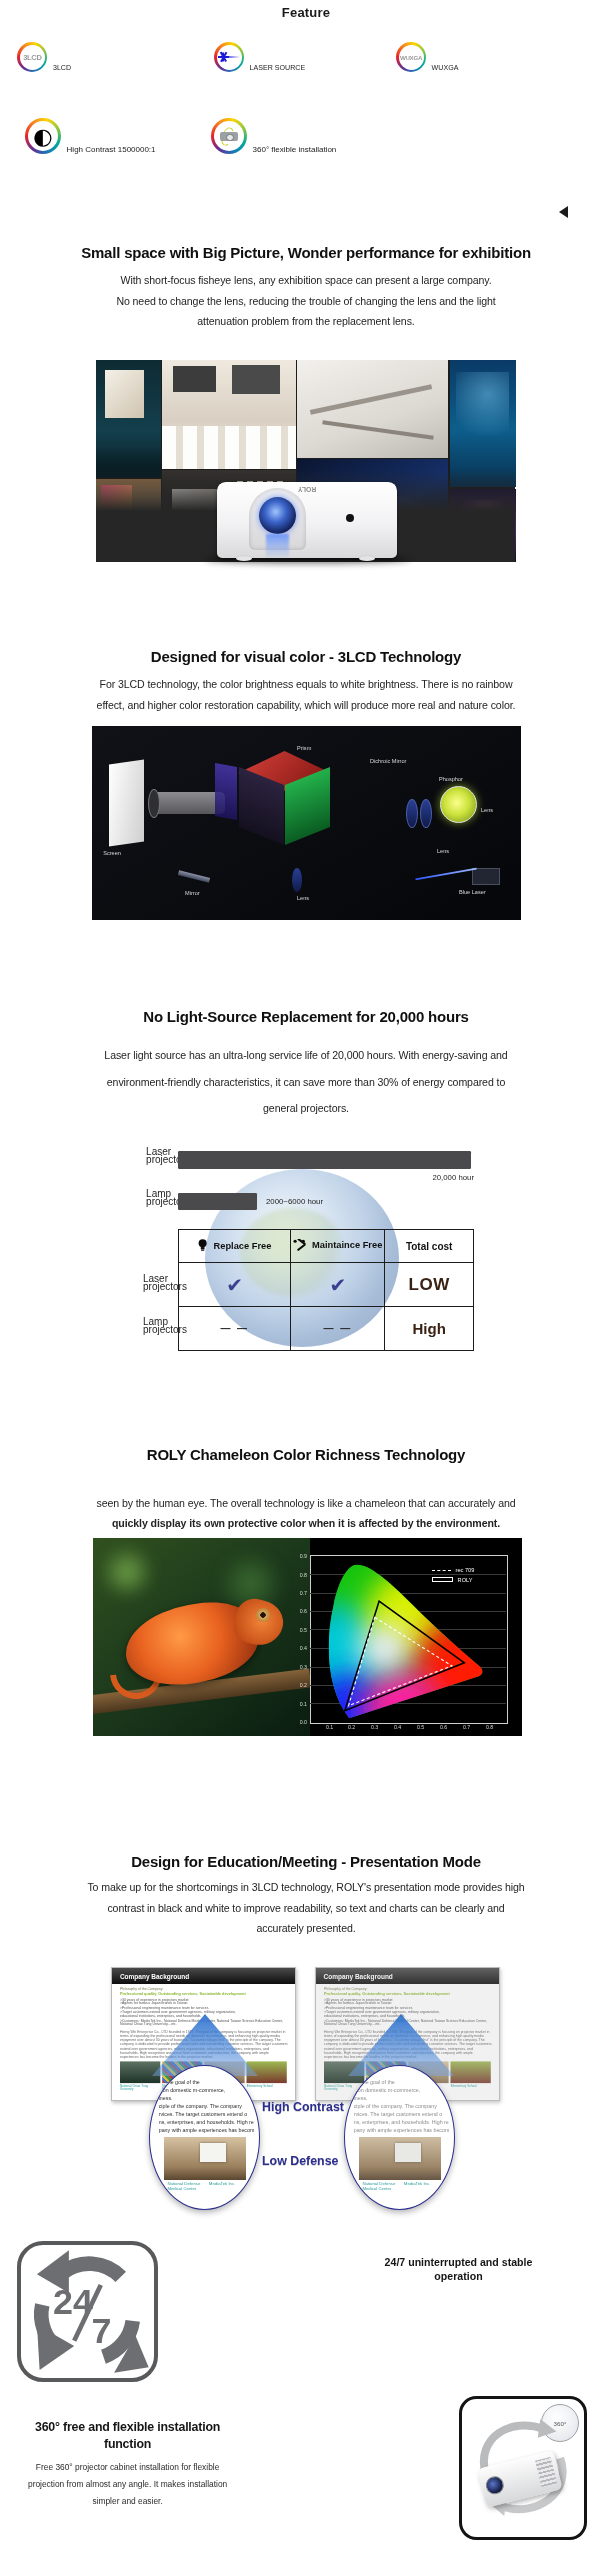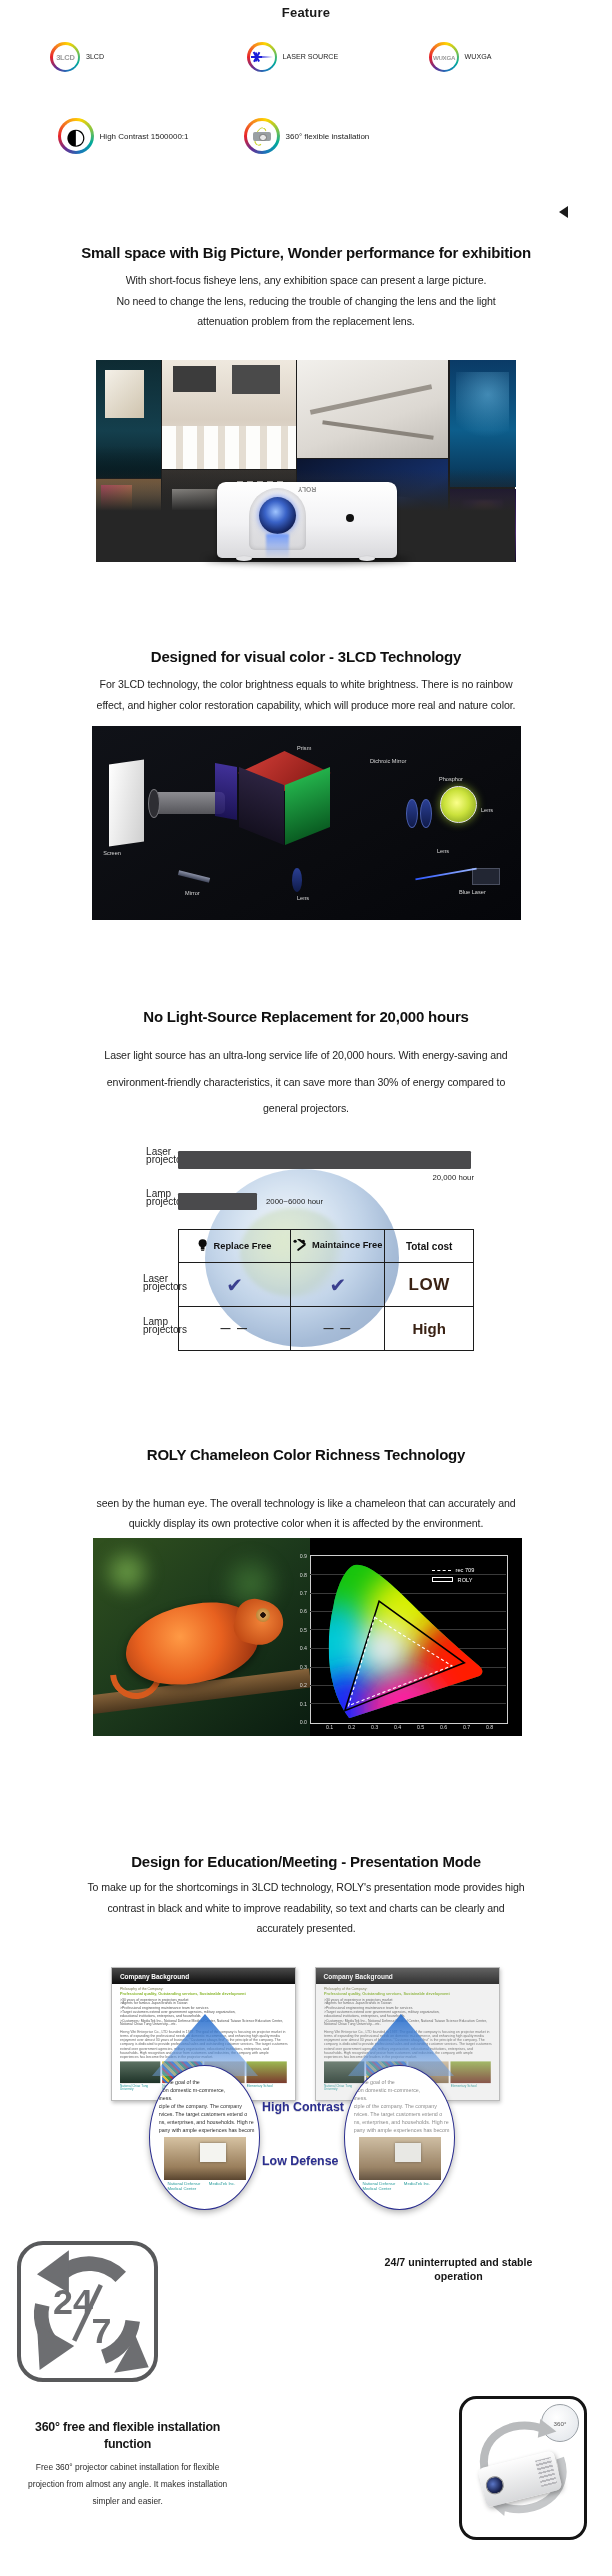--- a/index.html
+++ b/index.html
@@ -1,21 +1,21 @@
 <!DOCTYPE html>
 <html style="font-size:10px"><head>
 <meta charset="utf-8">
 <style>
   html,body{margin:0;padding:0;background:#fff;}
   .page{position:relative;width:612px;height:2576px;background:#fff;overflow:hidden;
         font-family:"Liberation Sans",sans-serif;color:#1a1a1a;}
   .abs{position:absolute;}
   .page-title{left:0;top:5px;width:100%;text-align:center;font-size:13px;font-weight:600;letter-spacing:0.2px;}
   
-  .badge{display:flex;align-items:center;position:absolute;margin-left:33px;}
+  .badge{display:flex;align-items:flex-end;position:absolute;}
   .ring{border-radius:50%;display:flex;align-items:center;justify-content:center;flex:none;
         background:conic-gradient(from -90deg,#e8232a,#f57f20,#ffd400,#8dc63f,#00a99d,#1b75bb,#662d91,#e8232a);}
   .ring-inner{background:#fff;border-radius:50%;display:flex;align-items:center;justify-content:center;overflow:hidden;}
   .r48{width:30px;height:30px;} .r48 .ring-inner{width:25px;height:25px;}
   .r58{width:36px;height:36px;} .r58 .ring-inner{width:30px;height:30px;}
   .badge-label{margin-left:5.6px;font-size:7.1px;color:#222;}
   .badge-inner-txt{font-size:7.5px;font-weight:bold;color:#9a9a9a;letter-spacing:-0.3px;}
   .laser-wrap{position:relative;width:25px;height:25px;}
   .laser-beam{position:absolute;left:6.2px;top:11.2px;width:17.4px;height:2.5px;
         background:linear-gradient(90deg,#1c1cd8,rgba(80,80,255,0));}
@@ -193,21 +193,21 @@
             <span class="cam-lens"></span>
           </span>
     </span>
       </span>
     <span class="badge-label" style="font-size:8px;">360° flexible installation</span>
   </div>
 
   <div class="abs carousel-arrow" style="left:559px;top:206px;"></div>
 
   <div class="abs sec-h" style="top:244px;">Small space with Big Picture, Wonder performance for exhibition</div>
-  <div class="abs sec-line" style="top:274px;">With short-focus fisheye lens, any exhibition space can present a large picture.</div>
+  <div class="abs sec-line" style="top:274px;">With short-focus fisheye lens, any exhibition space can present a large company.</div>
   <div class="abs sec-line" style="top:295px;">No need to change the lens, reducing the trouble of changing the lens and the light</div>
   <div class="abs sec-line" style="top:315px;">attenuation problem from the replacement lens.</div>
 
   <div class="abs collage">
     <div class="tile" style="left:0;top:0;width:65px;height:118px;background:linear-gradient(180deg,#0e2b33,#143f4d 60%,#0a1f26);">
       <div style="position:absolute;left:8.7px;top:10px;width:39px;height:48px;background:linear-gradient(135deg,#f4f0e8,#cfc4ae);"></div>
       <div style="position:absolute;left:0;bottom:0;width:100%;height:32px;background:linear-gradient(0deg,#081c22,rgba(8,28,34,0));"></div>
     </div>
     <div class="tile" style="left:66px;top:0;width:134px;height:109px;background:linear-gradient(180deg,#efe9df 0%,#d9cfc2 55%,#efeae2 100%);">
       <div style="position:absolute;left:11.2px;top:6.2px;width:43px;height:26px;background:#3c3c3c;"></div>
@@ -341,21 +341,21 @@
         <td><span class="dashcell">— —</span></td>
         <td><span class="dashcell">— —</span></td>
         <td><span class="cost-high">High</span></td>
       </tr>
     </tbody>
       </table>
   </div>
 
   <div class="abs sec-h" style="top:1446px;">ROLY Chameleon Color Richness Technology</div>
   <div class="abs sec-line" style="top:1497px;">seen by the human eye. The overall technology is like a chameleon that can accurately and</div>
-  <div class="abs sec-line" style="top:1517px;">quickly display its own protective color when it is affected by the environment.</div>
+  <div class="abs sec-line" style="top:1517px;font-weight:bold;">quickly display its own protective color when it is affected by the environment.</div>
 
   <div class="abs cham-wrap">
     <div class="cham-photo">
       <div class="bokeh" style="left:6.2px;top:6.2px;width:56px;height:56px;background:radial-gradient(circle,rgba(140,200,90,.7),rgba(0,0,0,0) 70%);"></div>
       <div class="bokeh" style="left:124px;top:12.4px;width:68px;height:68px;background:radial-gradient(circle,rgba(90,160,70,.5),rgba(0,0,0,0) 70%);"></div>
       <div class="cham-branch"></div>
       <div class="cham-tail"></div>
       <div class="cham-body"></div>
       <div class="cham-head"></div>
       <div class="cham-eye"></div>

